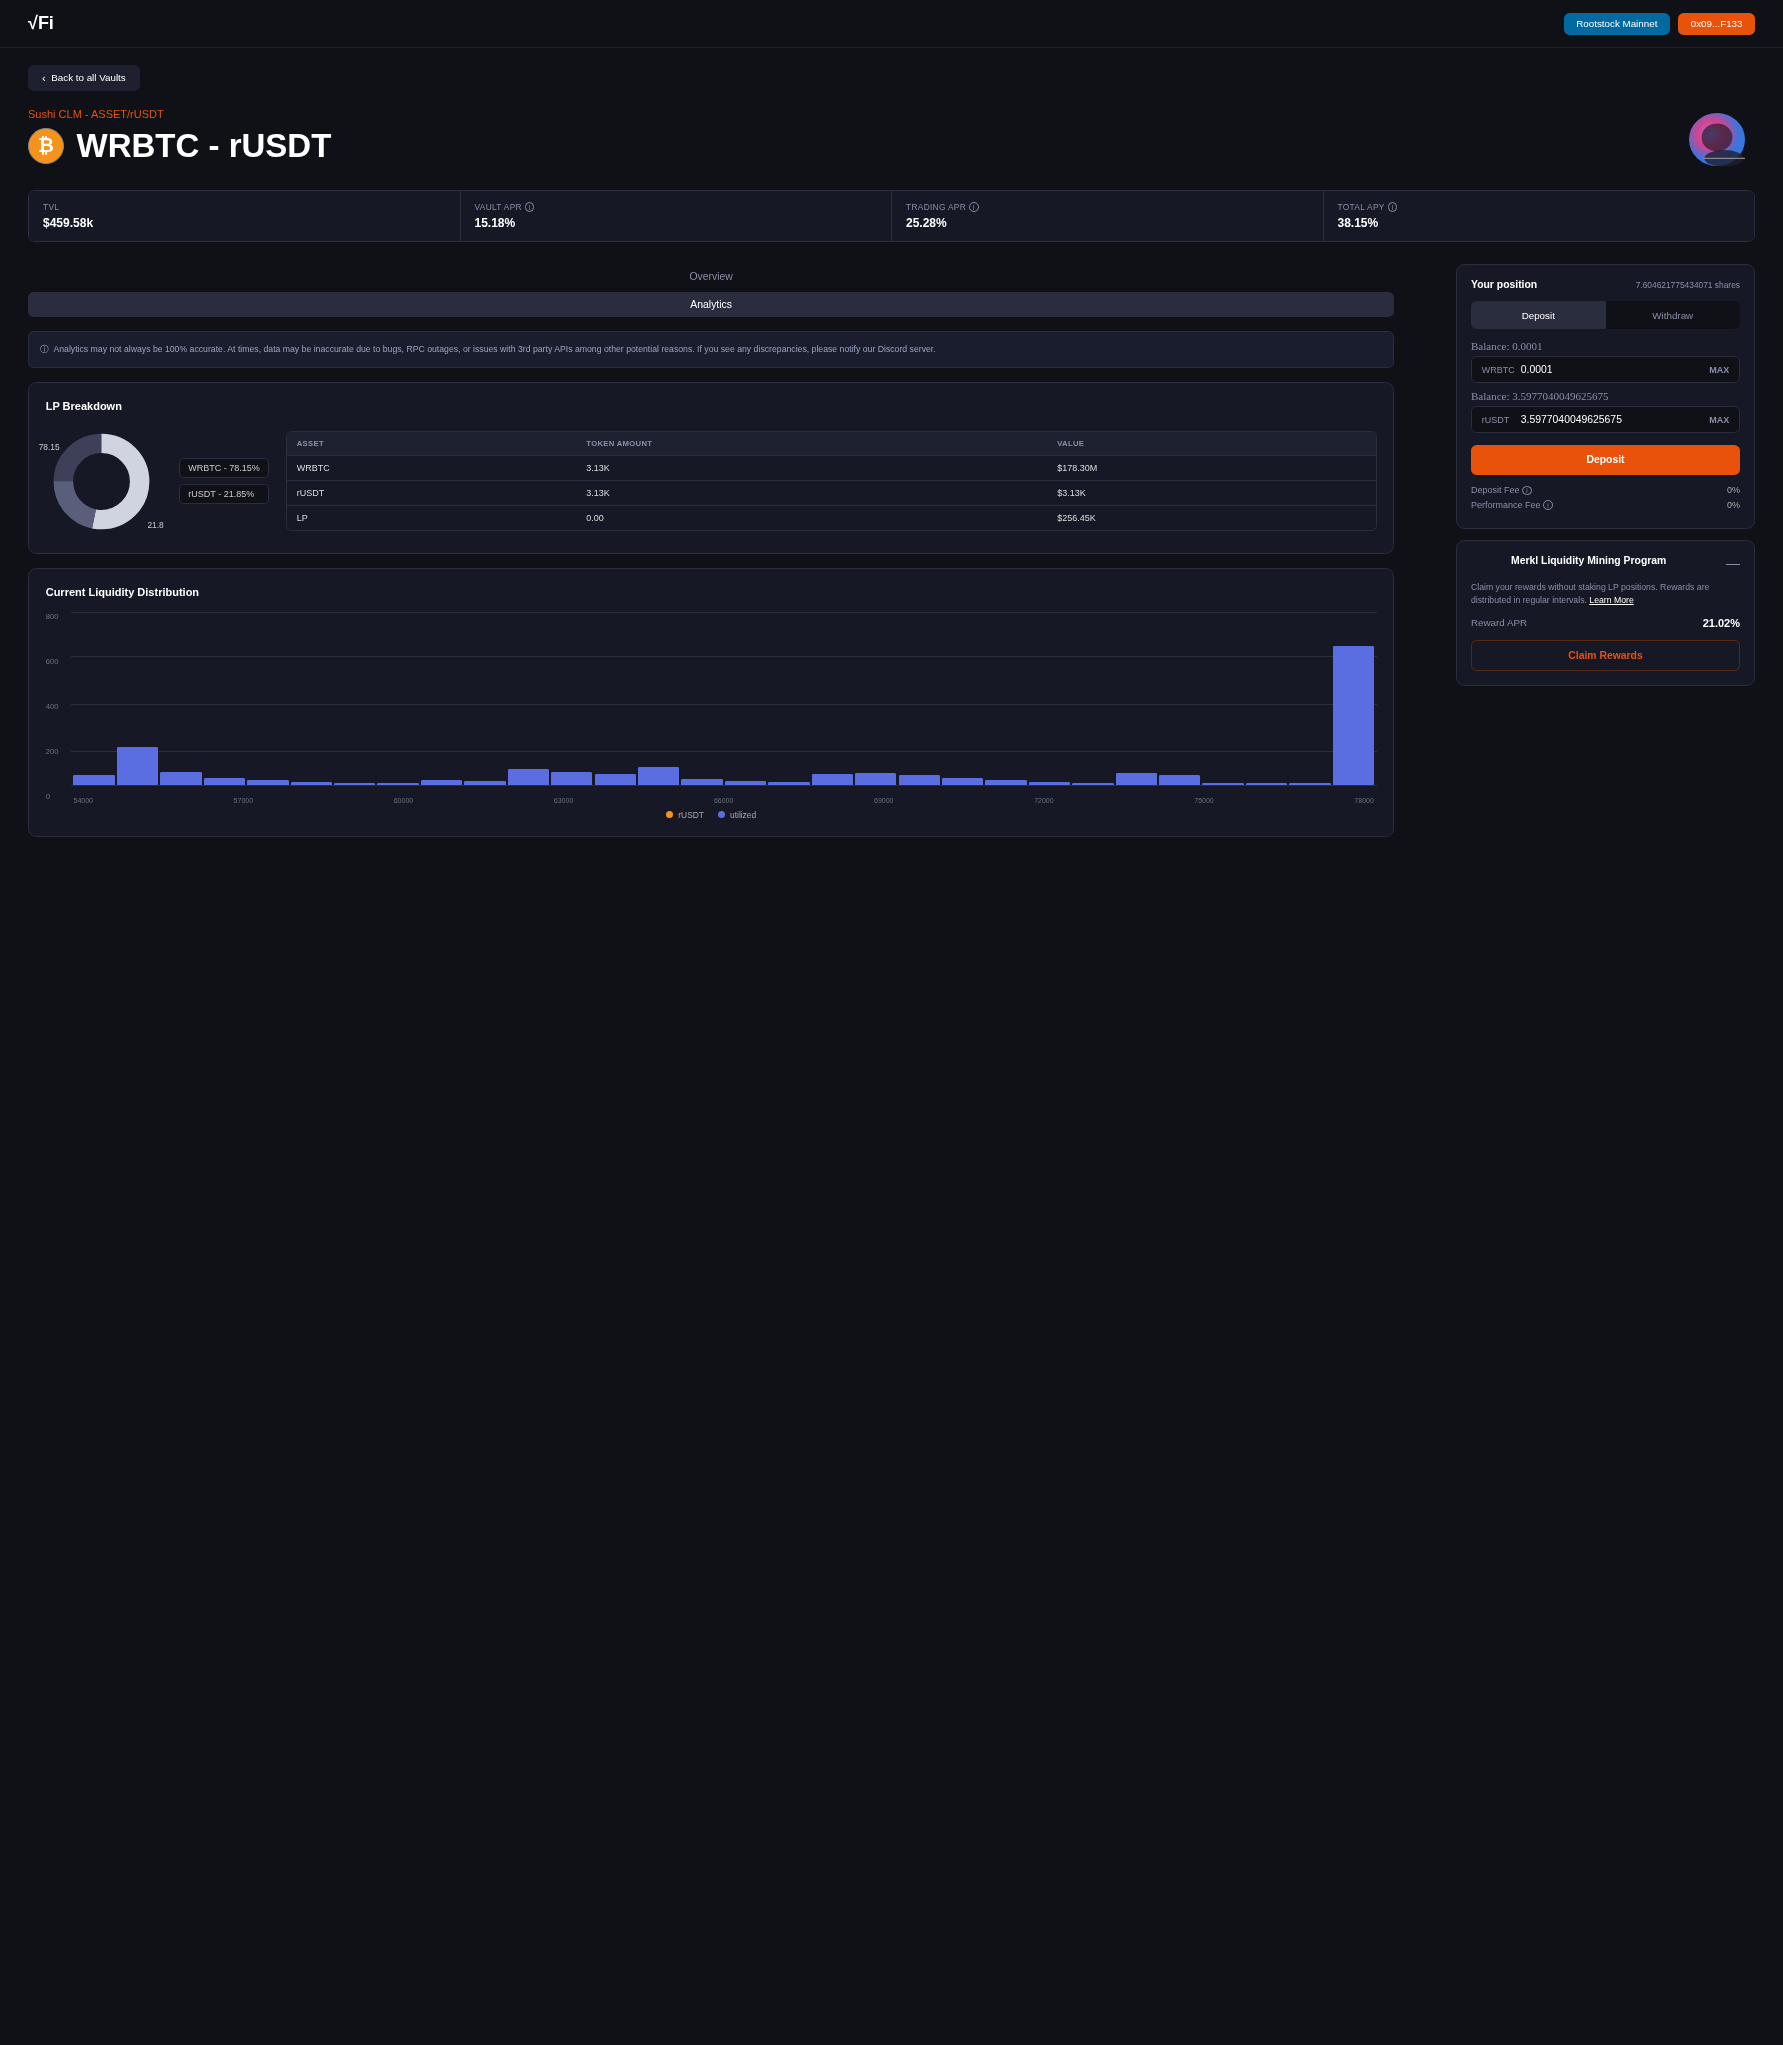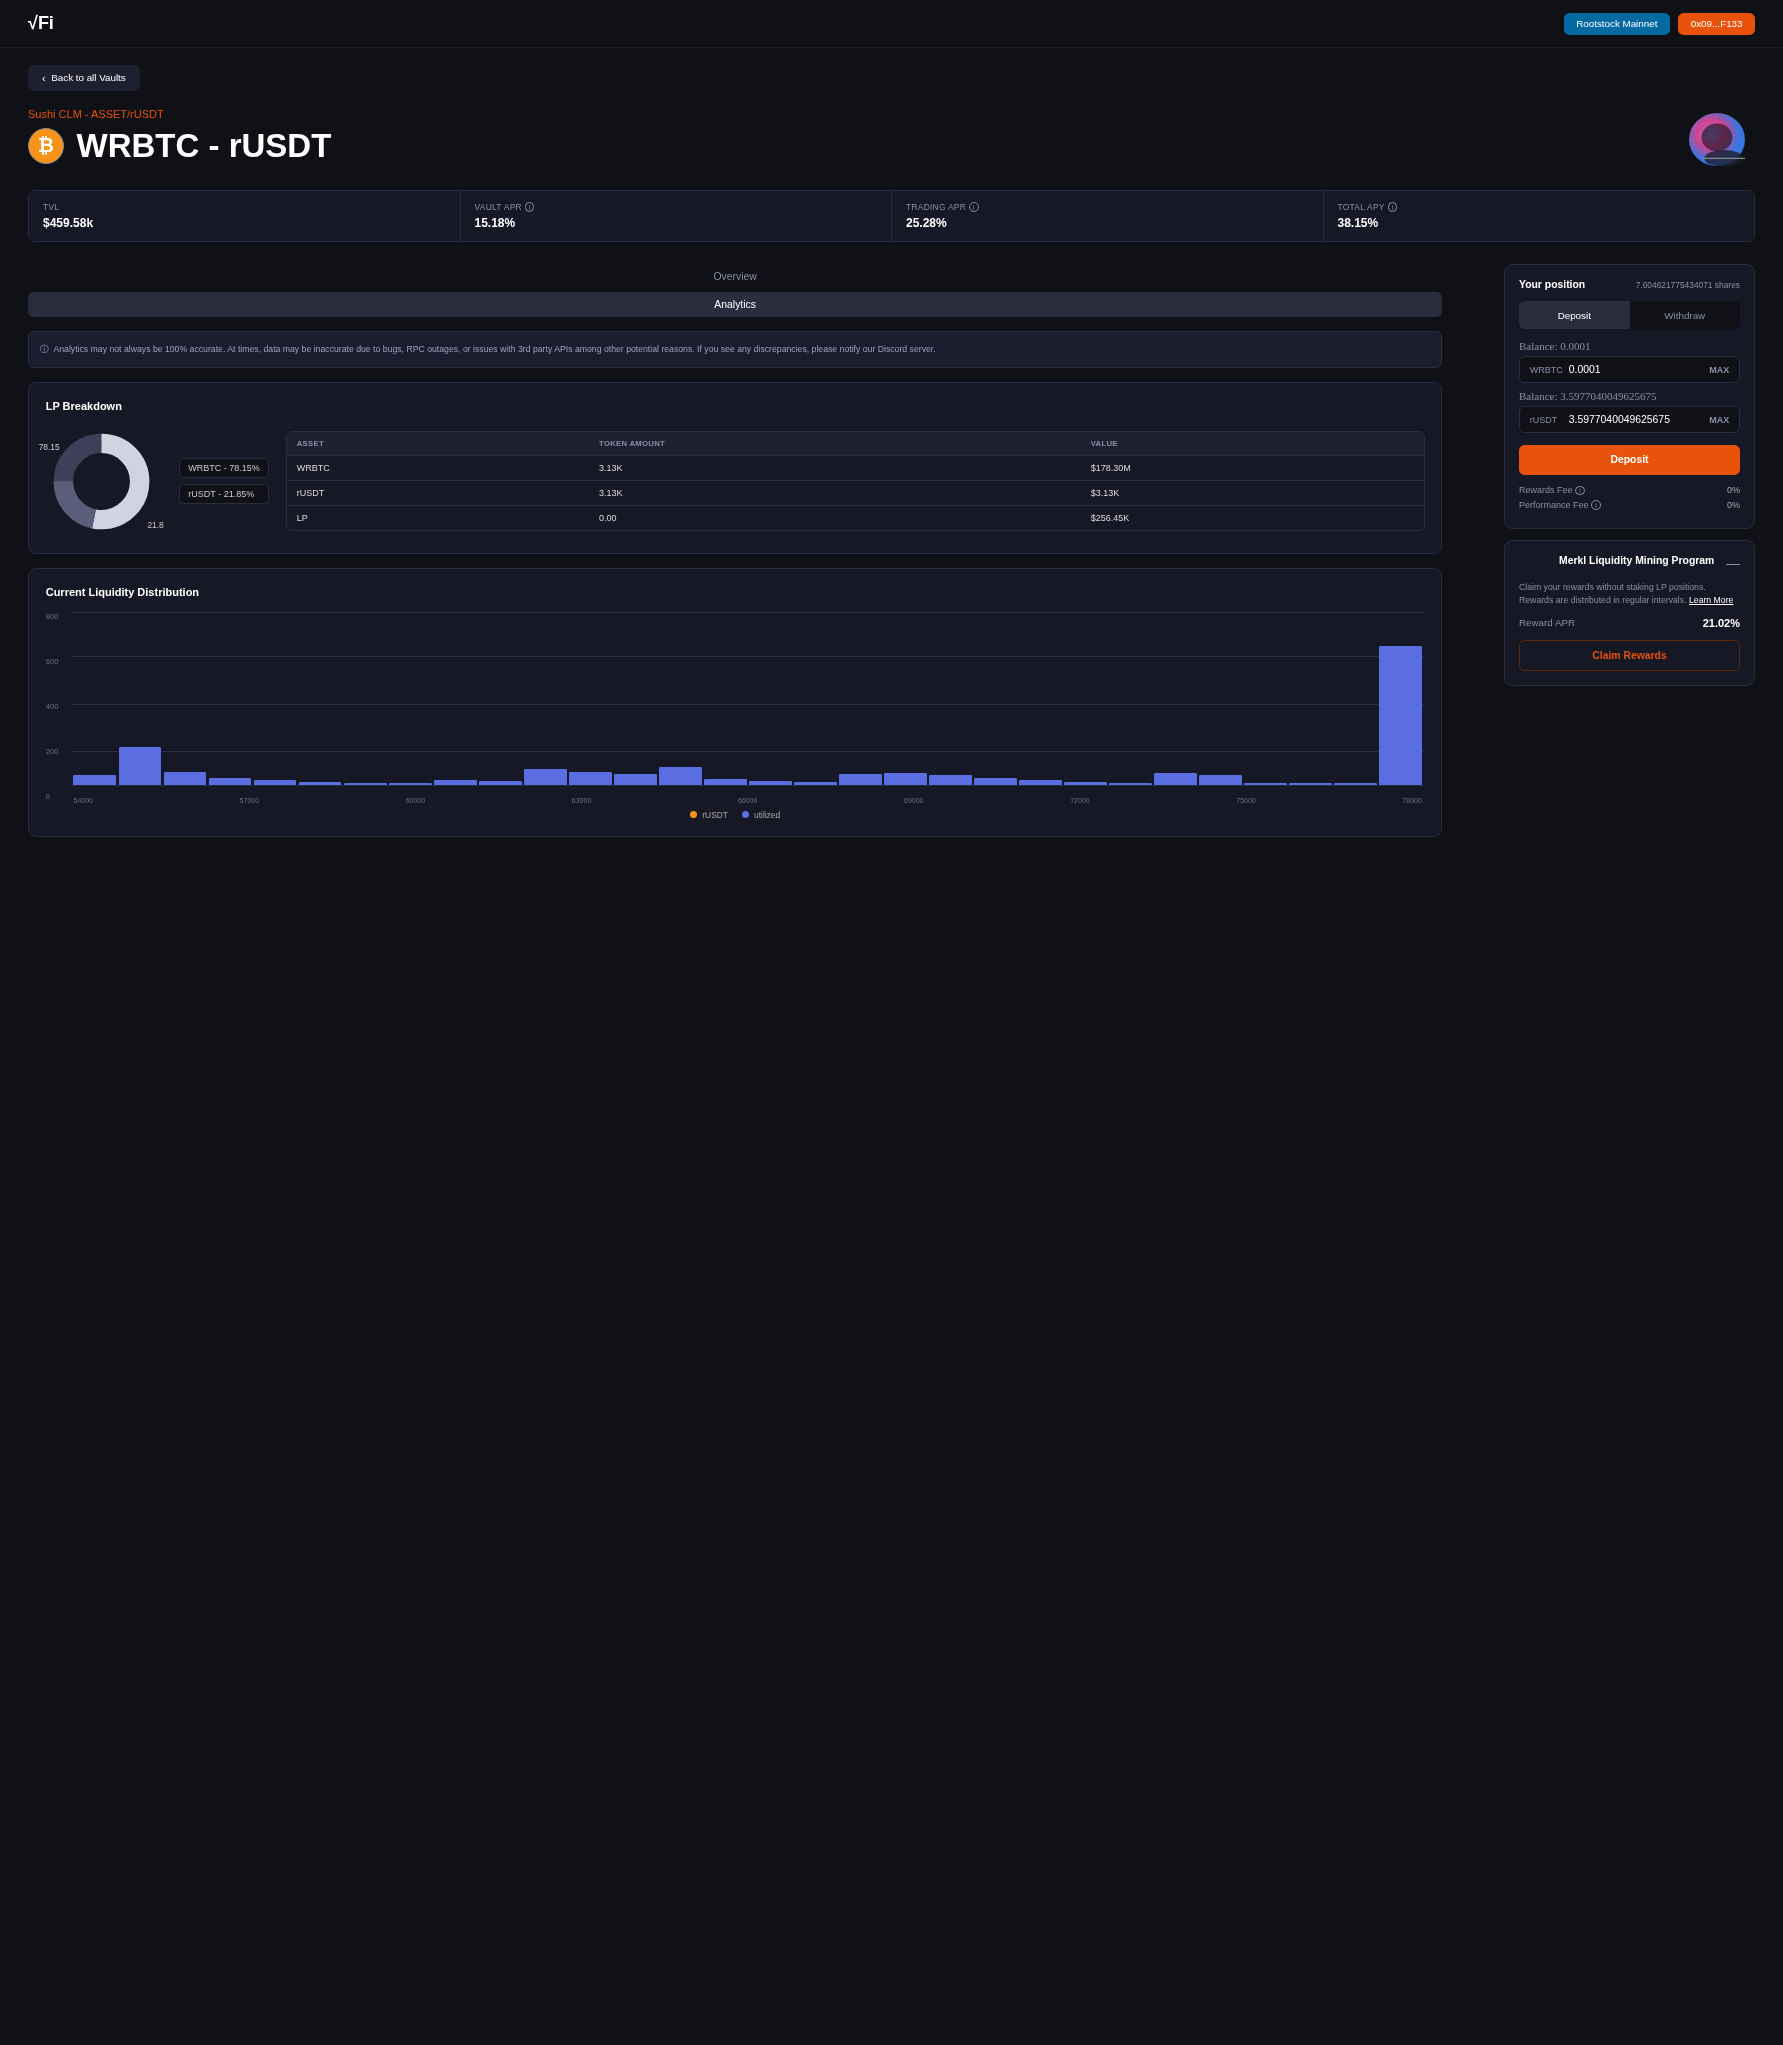--- a/index.html
+++ b/index.html
@@ -150,21 +150,21 @@
       font-size: 6.3px;
       color: #8b8fa8;
       cursor: pointer;
     }
     .two-col {
       display: flex;
       gap: 16.7px;
       align-items: flex-start;
     }
     .left-col { flex: 1.1; }
-    .right-col { width: 251px; margin-left: 45px; }
+    .right-col { width: 299px; margin-left: 45px; }
     .tab-bar {
       display: flex;
       gap: 2.8px;
       margin-bottom: 14px;
       flex-direction: column;
     }
     .tab-btn {
       padding: 7px 16.7px;
       border-radius: 5.6px;
       border: none;
@@ -777,21 +777,21 @@
         </div>
         <div class="balance-label">Balance: 3.5977040049625675</div>
         <div class="input-group">
           <span class="input-token">rUSDT</span>
           <input class="input-field" type="text" value="3.5977040049625675" style="">
           <button class="max-btn">MAX</button>
         </div>
         <button class="btn-deposit">Deposit</button>
         <div class="fee-row">
           <span>
-            <span>Rewards Fee</span>
+            <span>Deposit Fee</span>
             <span class="info-icon">i</span>
           </span>
           <span class="fee-value">0%</span>
         </div>
         <div class="fee-row">
           <span>
             <span>Performance Fee</span>
             <span class="info-icon">i</span>
           </span>
           <span class="fee-value">0%</span>

